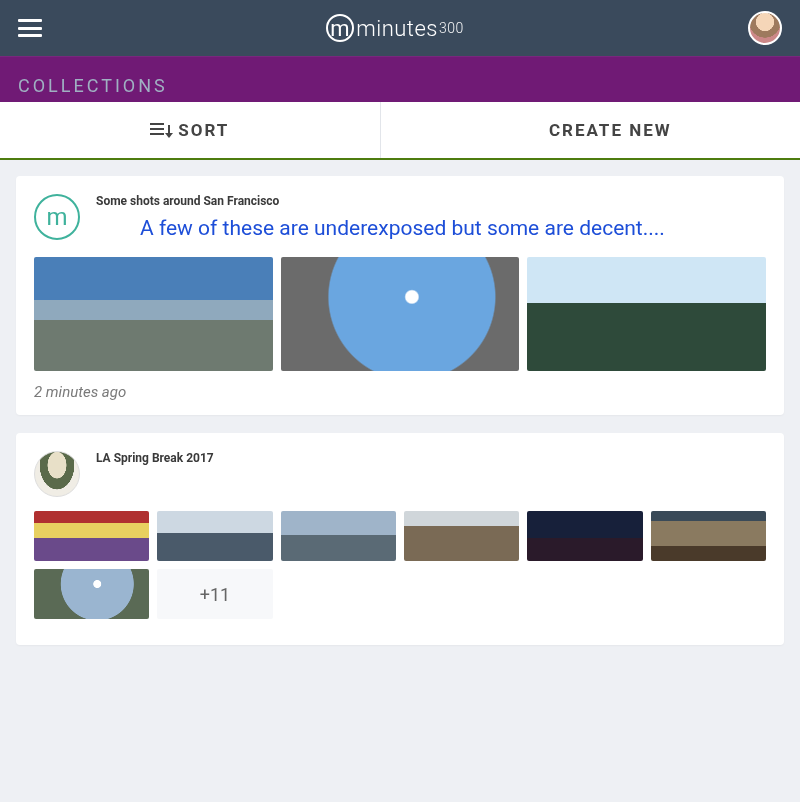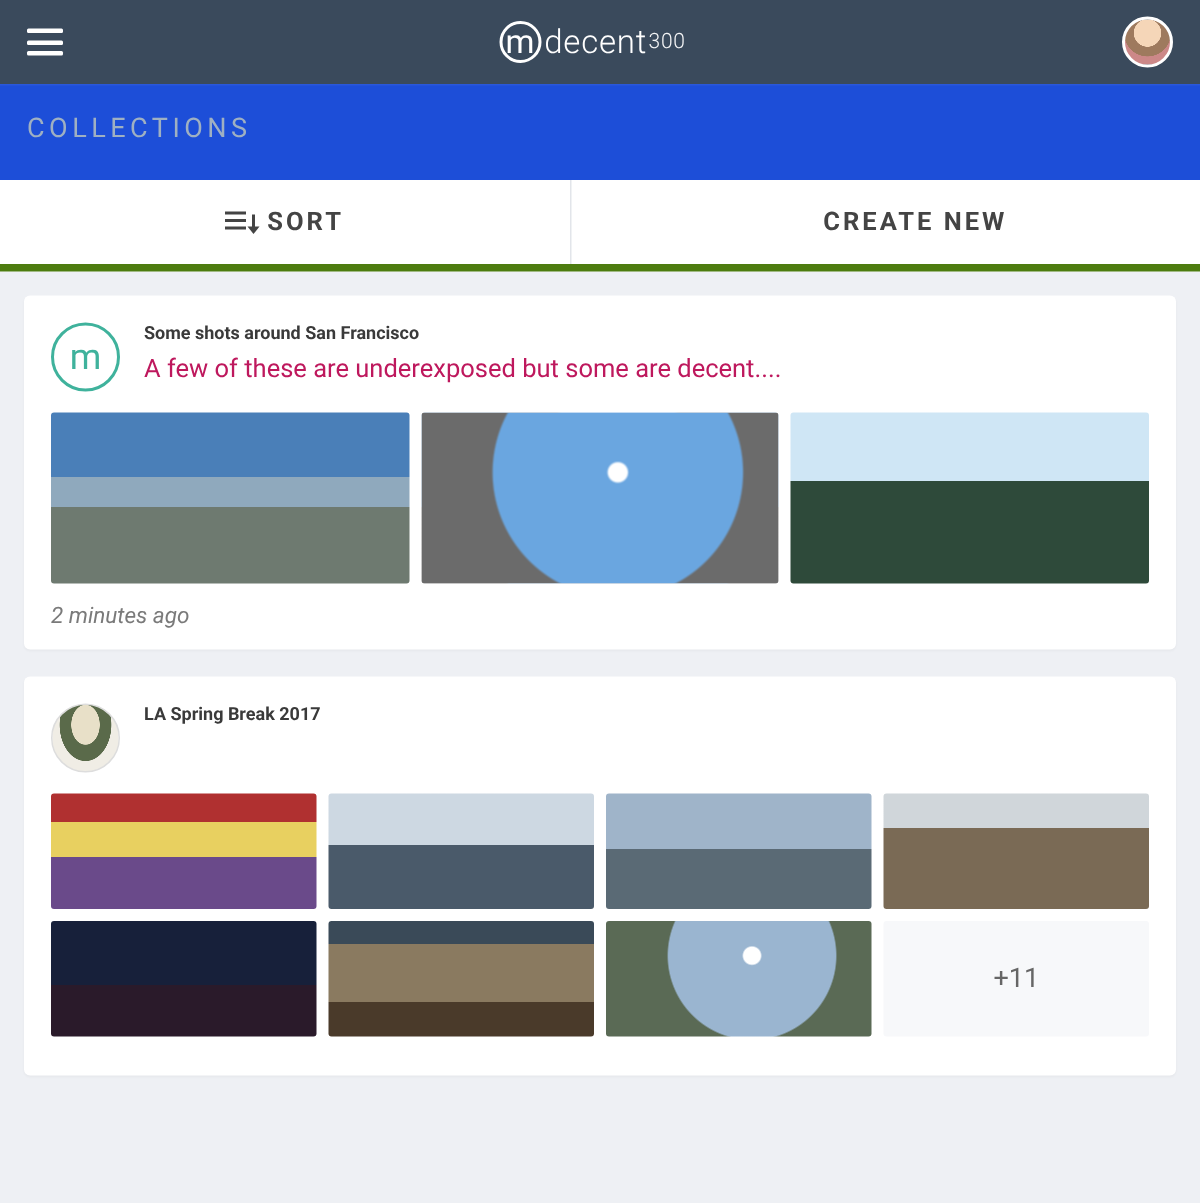--- a/index.html
+++ b/index.html
@@ -48,34 +48,34 @@
   }
   .logo-m { font-weight: 400; }
   .logo-360 { font-size: 14px; margin-left: 1px; opacity: 0.95; font-weight: 300;}
   .avatar {
     width: 34px; height: 34px; border-radius: 50%;
     border: 2px solid #fff;
     background: radial-gradient(circle at 50% 30%, #f5d6b8 0 35%, #9e7a5e 36% 60%, #c88 61% 100%);
     cursor: pointer;
   }
   .subheader {
-    background: #1d4ed8;
-    padding: 18px 18px 24px;
+    background: #701a75;
+    padding: 18px 18px 6px;
     border-top: 1px solid rgba(255,255,255,0.06);
   }
   .subheader-title {
     color: #9fb0c2;
     font-size: 18px;
     letter-spacing: 3px;
     font-weight: 400;
   }
   .actionbar {
     background: #fff;
     display: flex;
-    border-bottom: 5px solid #4d7c0f;
+    border-bottom: 2px solid #4d7c0f;
   }
   .actionbar > div {
     flex: 1;
     text-align: center;
     padding: 18px 0;
     font-size: 17px;
     font-weight: 700;
     letter-spacing: 2px;
     color: #444;
     cursor: pointer;
@@ -109,24 +109,24 @@
   }
   .coll-avatar.momento {
     border: 2px solid #3fb29c;
     display:flex; align-items:center; justify-content:center;
     color:#3fb29c; font-size: 24px; font-weight:400;
   }
   .coll-avatar.user2 {
     background: radial-gradient(ellipse at 50% 30%, #e8e0c8 0 30%, #5a6a4a 31% 55%, #f0ede5 56% 100%);
   }
   .coll-title { font-size: 12px; font-weight: 700; color: #3a3a3a; margin-bottom: 6px; }
-  .coll-desc { font-size: 17px; color: #be185d; line-height: 1.4; }
+  .coll-desc { font-size: 21px; color: #1d4ed8; line-height: 1.4; margin-left: 44px; }
   .thumbs { display: grid; gap: 8px; margin-bottom: 12px; }
   .thumbs.cols3 { grid-template-columns: repeat(3, 1fr); }
-  .thumbs.cols4 { grid-template-columns: repeat(4, 1fr); }
+  .thumbs.cols4 { grid-template-columns: repeat(6, 1fr); }
   .thumb {
     aspect-ratio: 2.3 / 1;
     border-radius: 2px;
     background: #7a8a99;
     cursor: pointer;
     position: relative;
     overflow: hidden;
   }
   .thumbs.cols3 .thumb { aspect-ratio: 2.1 / 1; }
   .more-tile {
@@ -154,21 +154,21 @@
 <div class="topbar">
   <div class="hamburger">
     <span></span>
       <span></span>
       <span></span>
   </div>
   <div class="logo">
     <span class="logo-mark">
         <span class="logo-m">m</span>
       </span>
-      <span>decent</span>
+      <span>minutes</span>
       <span class="logo-360">300</span>
   </div>
   <div class="avatar"></div>
 </div>
 
 <div class="subheader">
   <div class="subheader-title">COLLECTIONS</div>
 </div>
 
 <div class="actionbar">

